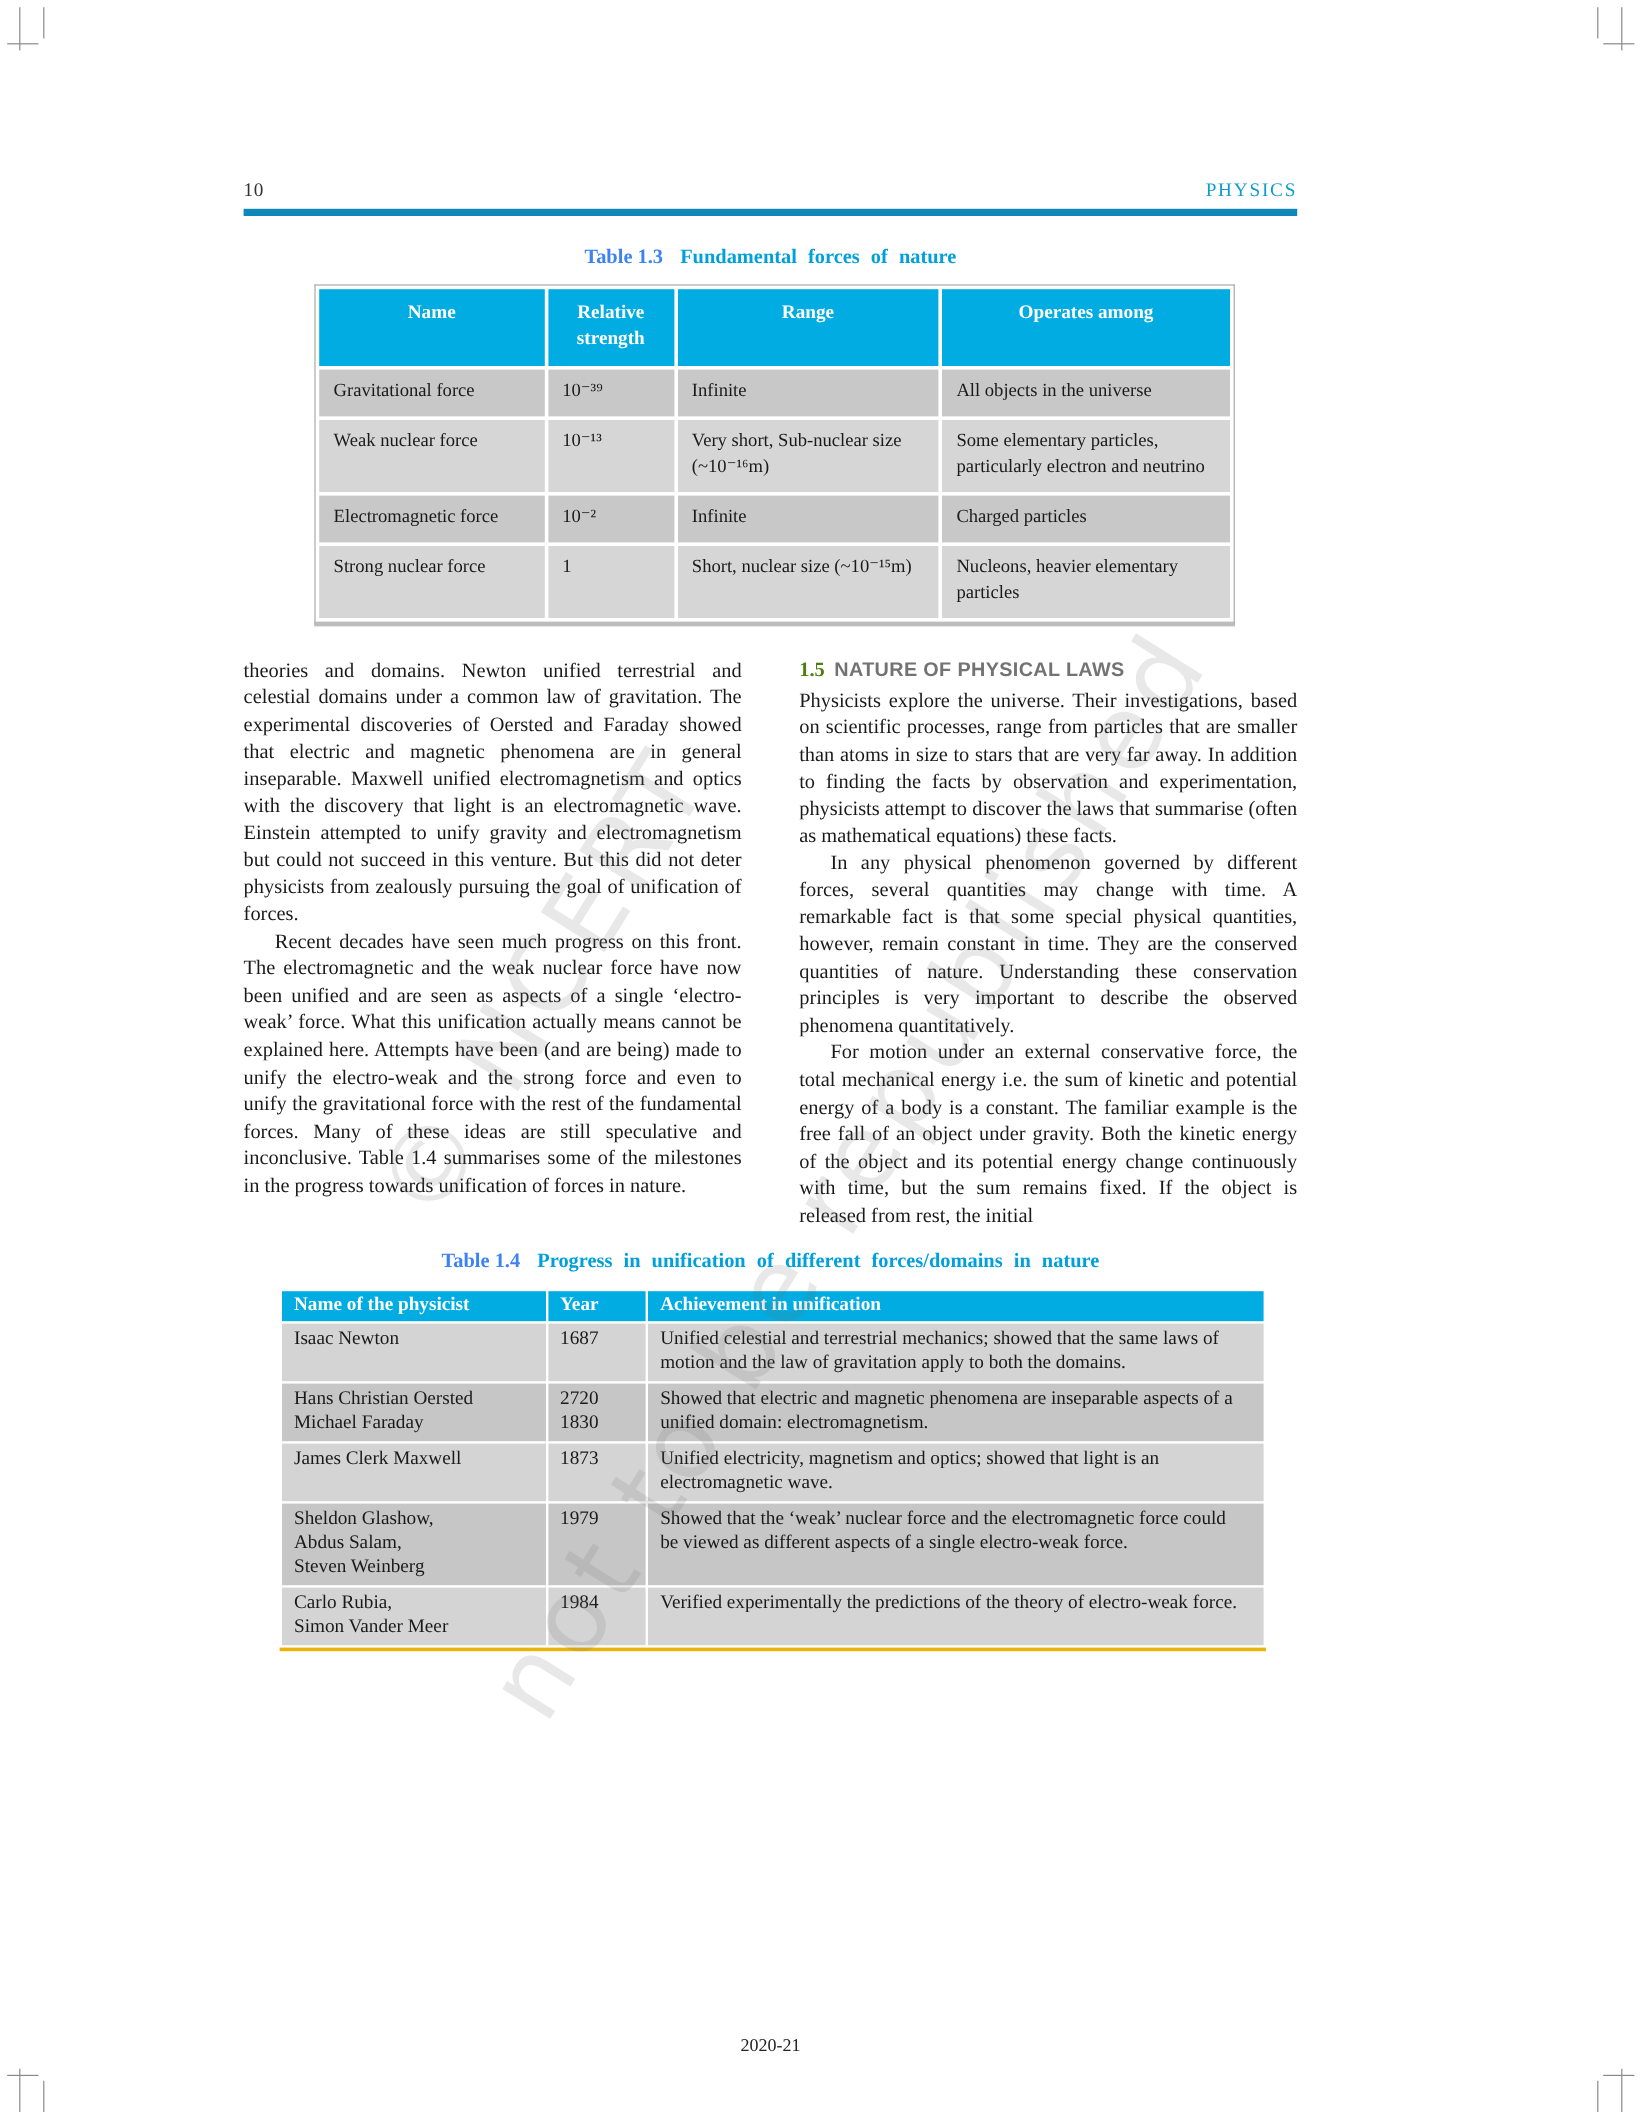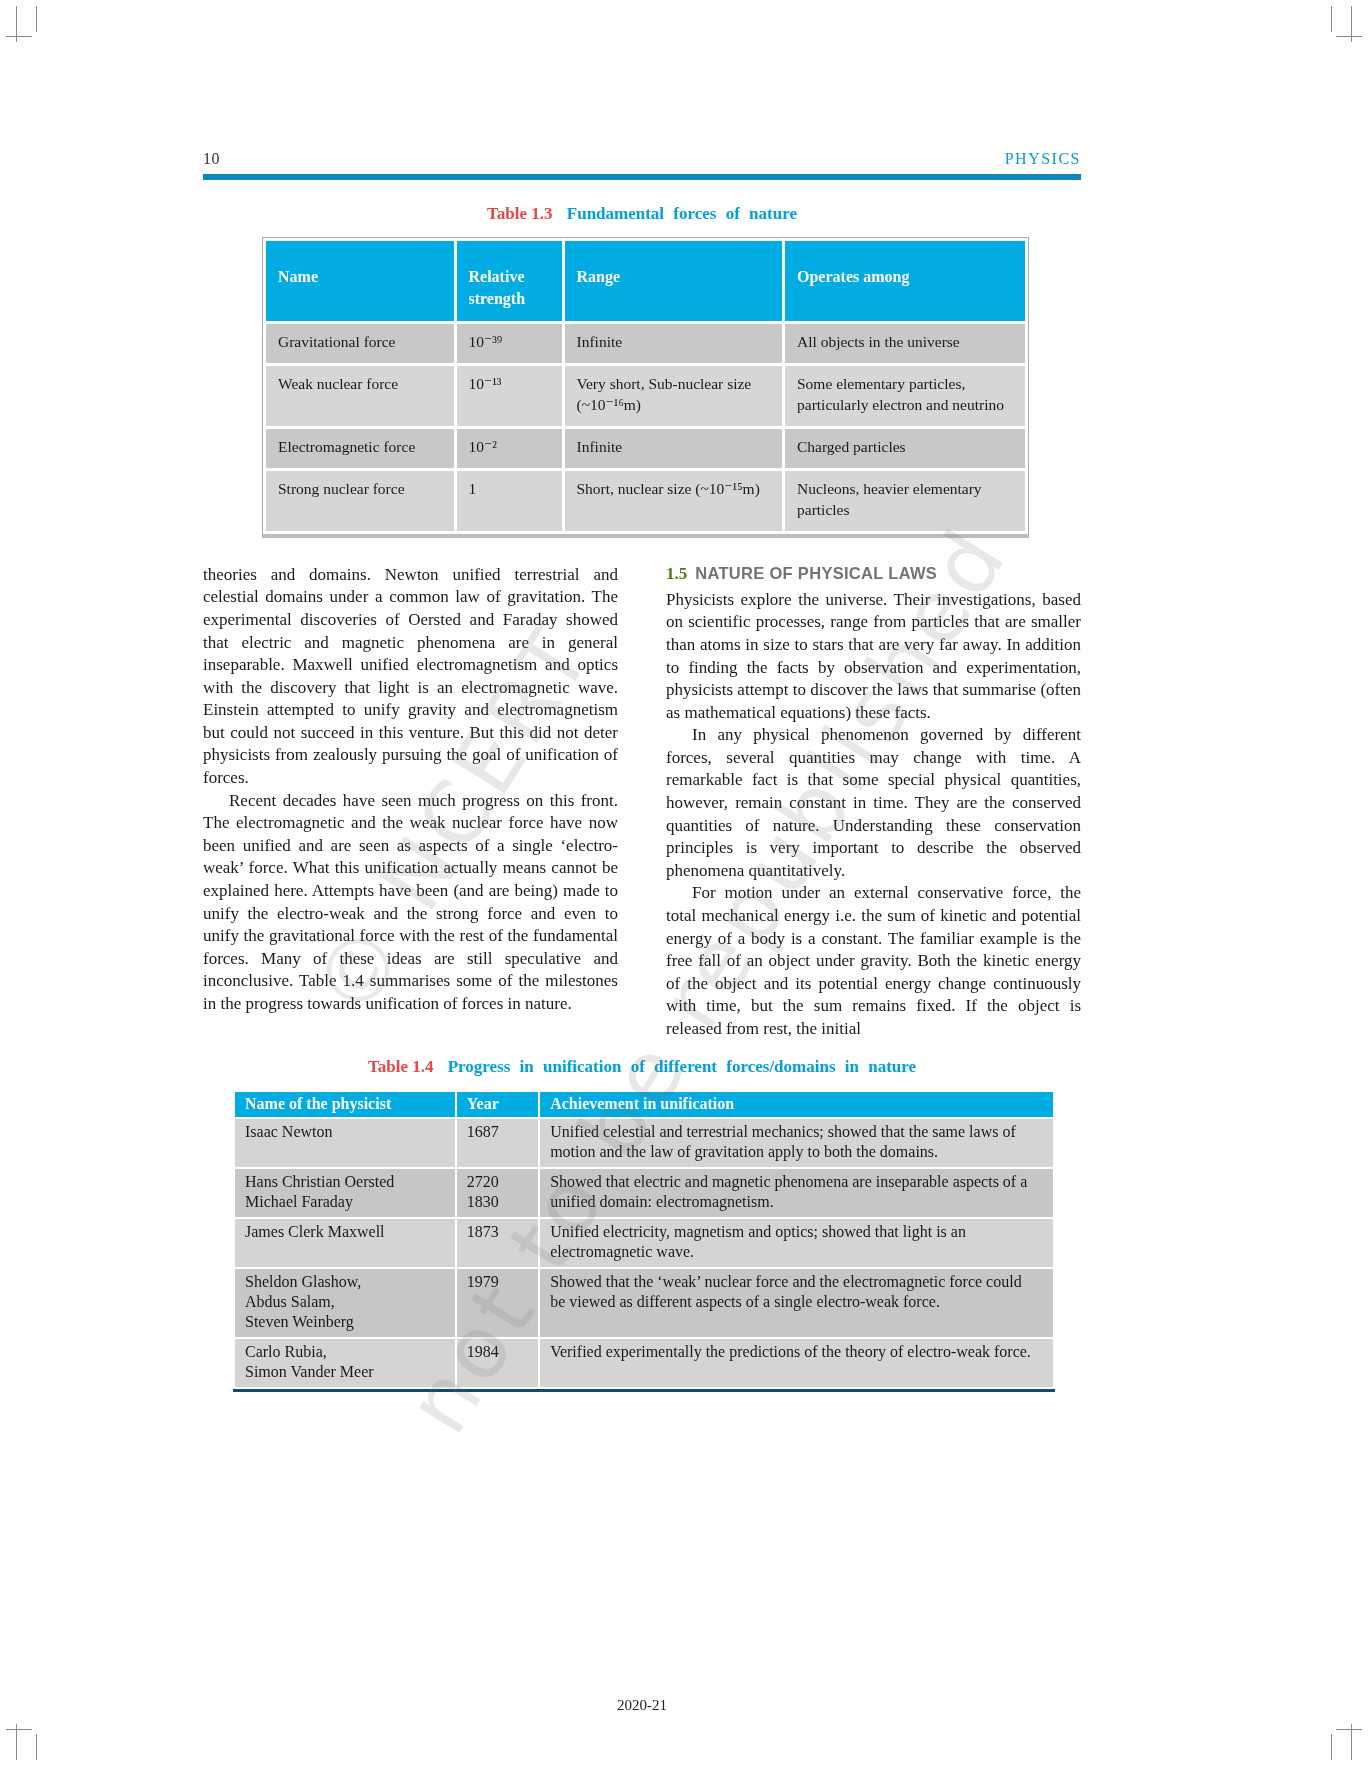--- a/index.html
+++ b/index.html
@@ -57,44 +57,44 @@
   .page-number{color:#333333;letter-spacing:0.5px;}
   .subject{color:#0d9cce;letter-spacing:1.5px;}
   .header-rule{height:6px;background:#0e87ba;margin-bottom:24px;}
   
   .caption{
     text-align:center;
     font-size:17px;
     font-weight:bold;
     margin:0 0 13px 0;
   }
-  .cap-label{color:#ef4444;margin-right:10px;}
+  .cap-label{color:#3b82f6;margin-right:10px;}
   .cap-title{color:#00a0dd;word-spacing:5px;margin-top:38px;}
   
   .t13-wrap{
     width:765px;
     margin:0 0 26px 59px;
     border:1px solid #a9a9a9;
     border-bottom:4px solid #bdbdbd;
     background:#ffffff;
   }
   table.t13{
     width:100%;
     border-collapse:separate;
     border-spacing:3px;
     font-size:15.5px;
     line-height:1.35;
   }
   table.t13 th{
     background:#00ace1;
     color:#ffffff;
-    text-align:left;
+    text-align:center;
     vertical-align:top;
     font-weight:bold;
-    padding:25px 12px 12px 12px;
+    padding:9px 12px 12px 12px;
     font-size:16px;
   }
   table.t13 td{
     vertical-align:top;
     padding:8px 12px 10px 12px;
   }
   table.t13 tbody tr:nth-child(odd) td{background:#c7c8c7;}
   table.t13 tbody tr:nth-child(even) td{background:#d6d6d6;}
   .w-name{width:25%;} .w-str{width:14%;} .w-range{width:29%;} .w-oper{width:32%;}
   
@@ -122,21 +122,21 @@
     font-weight:bold;
     color:#737373;
     font-size:16.5px;
     letter-spacing:0.3px;
   }
   
   .t14-caption{margin-top:8px;}
   .t14-wrap{
     width:822px;
     margin:0 0 0 30px;
-    border-bottom:3px solid #0c4a6e;
+    border-bottom:3px solid #eab308;
     background:#ffffff;
   }
   table.t14{
     width:100%;
     border-collapse:separate;
     border-spacing:2px;
     font-size:16px;
     line-height:20px;
   }
   table.t14 th{

